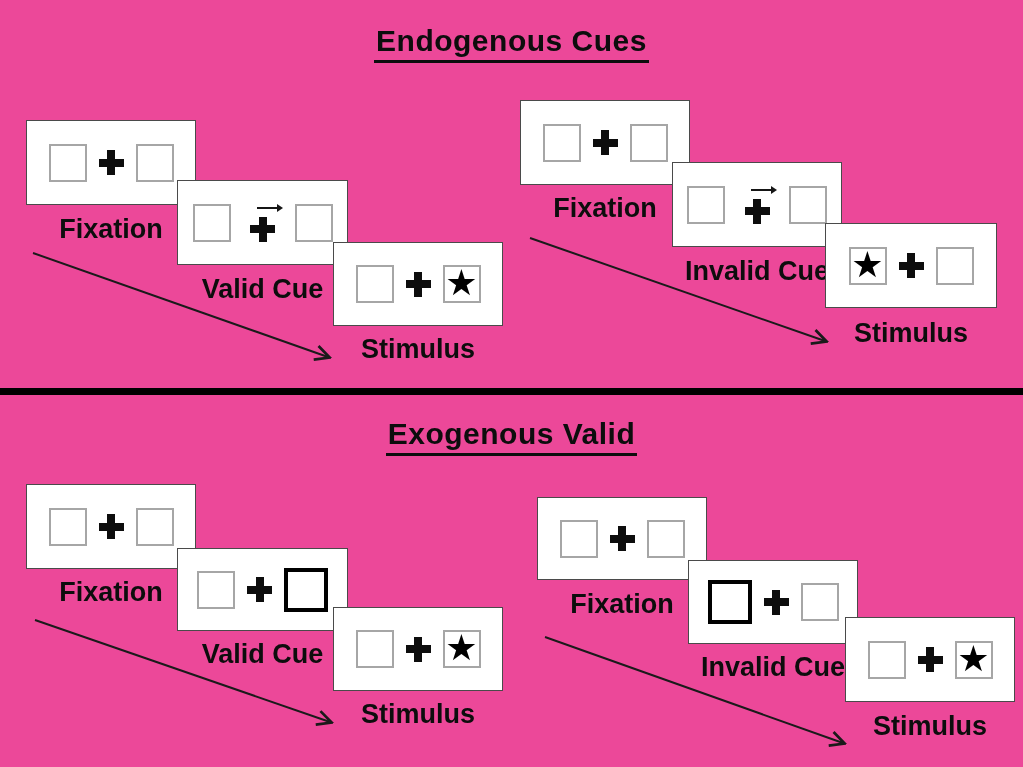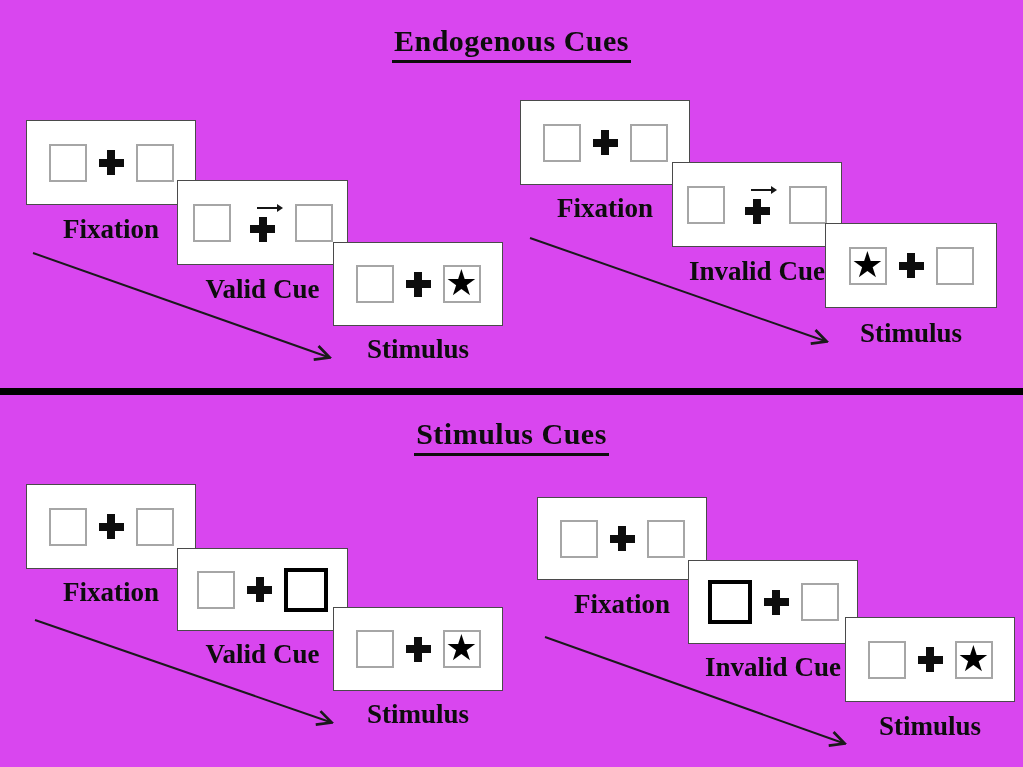--- a/index.html
+++ b/index.html
@@ -1,18 +1,18 @@
 <!DOCTYPE html>
 <html><head>
 <meta charset="utf-8">
 <style>
   html,body { margin:0; padding:0; background:#fff; }
   #stage {
-    position:relative; width:1023px; height:767px; background:#d946ef;
-    font-family:Liberation Serif, serif; overflow:hidden;
+    position:relative; width:1023px; height:767px; background:#ec4899;
+    font-family:Liberation Sans, sans-serif; overflow:hidden;
   }
   .section-title {
     position:absolute; left:0; width:100%; text-align:center;
     font-size:30px; font-weight:700; color:#0d0d0d; letter-spacing:0.5px;
   }
   .title-text { display:inline-block; border-bottom:3px solid #0d0d0d; padding:0 2px 2px 2px; }
   .divider { position:absolute; left:0; width:100%; height:7px; background:#000; }
 
   .panel {
     position:absolute; background:#ffffff; border:1.5px solid #4a4a4a;
@@ -128,21 +128,21 @@
     <span class="center-stack">
       <span class="plus"></span>
     </span>
     <span class="box"></span>
   </div>
   <div class="panel-label" style="left:825px;top:318px;width:172px">Stimulus</div>
 
   <div class="divider" style="top:388px"></div>
 
   <div class="section-title" style="top:417px">
-    <span class="title-text">Stimulus Cues</span>
+    <span class="title-text">Exogenous Valid</span>
   </div>
 
   <svg class="seq-arrow" style="left:27px;top:612px" width="315" height="122">
     <line x1="8" y1="8" x2="303" y2="110" marker-end="url(#seq-arrowhead)"></line>
   </svg>
 
   <div class="panel" style="left:26px;top:484px;width:170px;height:85px">
     <span class="box"></span>
     <span class="center-stack">
       <span class="plus"></span>

